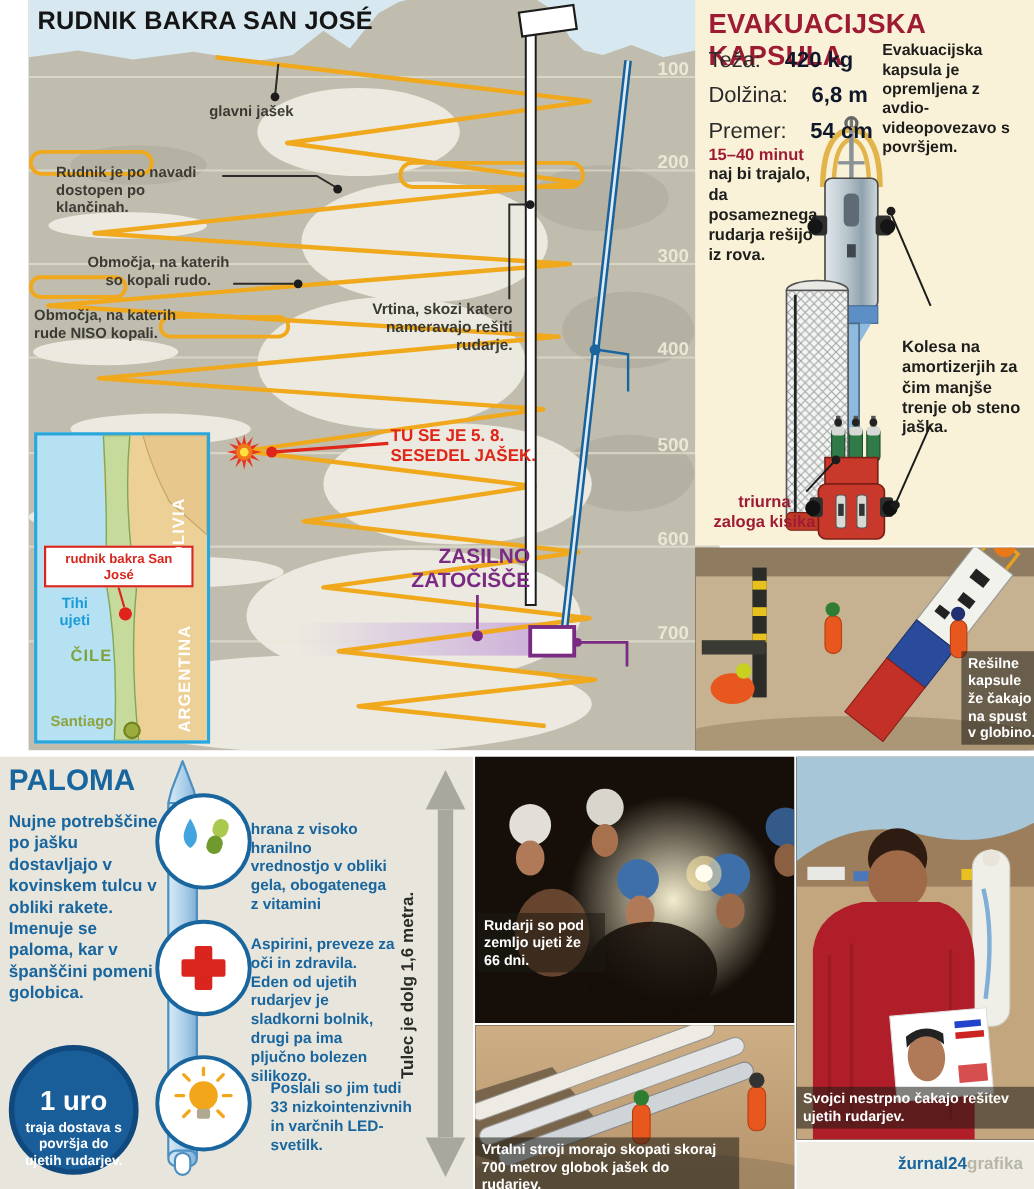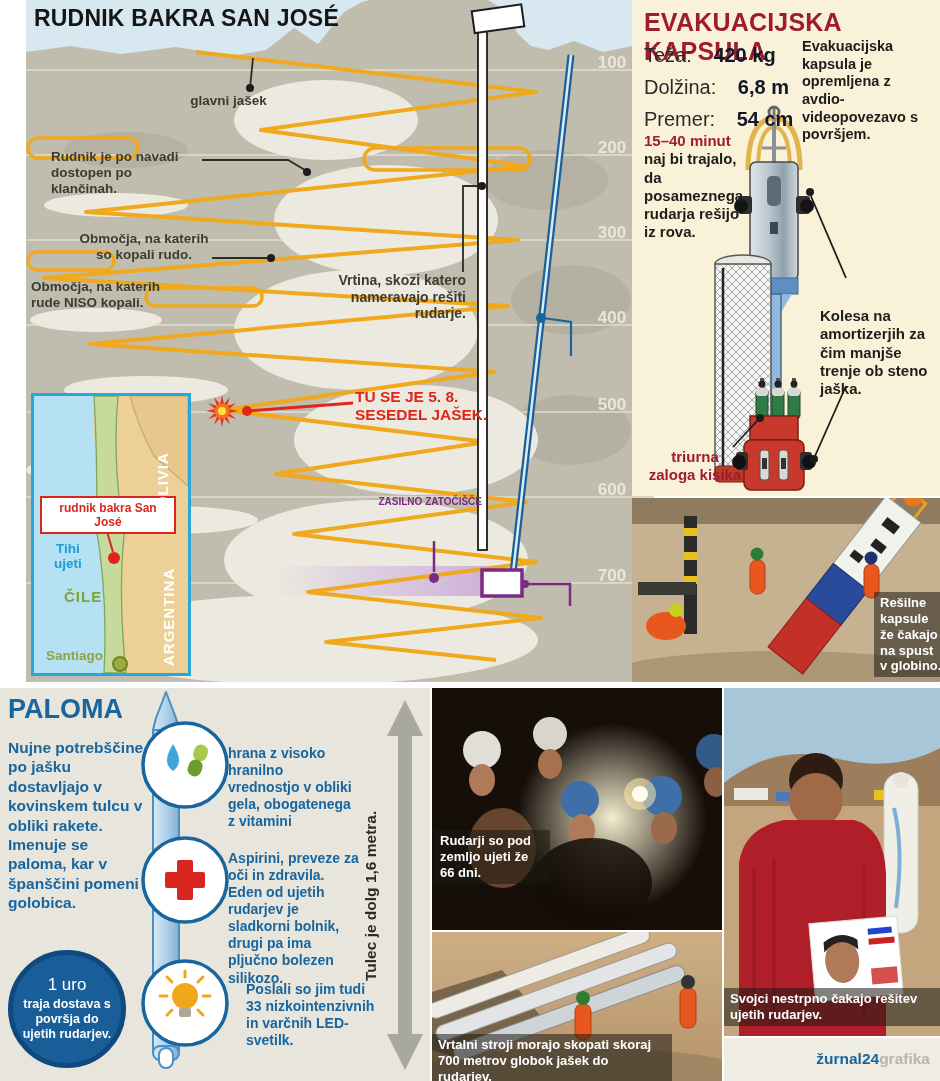--- a/index.html
+++ b/index.html
@@ -137,21 +137,21 @@
     <div class="depth" style="top:395px;">500 m</div>
     <div class="depth" style="top:480px;">600 m</div>
     <div class="depth" style="top:566px;">700 m</div>
 
     <div class="lbl" style="left:150px;top:93px;width:105px;text-align:center;">glavni jašek</div>
     <div class="lbl" style="left:25px;top:149px;width:148px;text-align:left;">Rudnik je po navadi dostopen po klančinah.</div>
     <div class="lbl" style="left:52px;top:231px;width:132px;text-align:center;">Območja, na katerih so kopali rudo.</div>
     <div class="lbl" style="left:5px;top:279px;width:138px;">Območja, na katerih rude NISO kopali.</div>
     <div class="lbl" style="left:312px;top:272px;width:128px;text-align:right;font-size:14px;">Vrtina, skozi katero nameravajo rešiti rudarje.</div>
     <div class="lbl red-t" style="left:329px;top:388px;width:140px;font-size:15.5px;line-height:1.15;">TU SE JE 5. 8. SESEDEL JAŠEK.</div>
-    <div class="lbl purple-t" style="left:340px;top:496px;width:116px;text-align:right;font-size:10px;">ZASILNO ZATOČIŠČE</div>
+    <div class="lbl purple-t" style="left:340px;top:496px;width:116px;text-align:right;font-size:19px;">ZASILNO ZATOČIŠČE</div>
 
     <div id="map">
       <svg width="154" height="277" viewBox="0 0 154 277" class="abs" style="left:0;top:0">
         <rect x="0" y="0" width="154" height="277" fill="#B5E1F2"></rect>
         <path d="M60,0 L154,0 L154,277 L80,277 Q64,210 74,150 Q58,70 60,0 Z" fill="#EDD096"></path>
         <path d="M96,0 L154,0 L154,90 L120,60 Q104,30 96,0 Z" fill="#E8C78C" stroke="#C8A86A" stroke-width="1.2"></path>
         <path d="M60,0 Q64,70 62,130 Q74,200 70,277 L92,277 Q84,200 90,140 Q78,64 84,0 Z" fill="#C6DA9C" stroke="#7FA85A" stroke-width="1.3"></path>
         <line x1="72" y1="132" x2="79" y2="156" stroke="#D8281E" stroke-width="2"></line>
         <circle cx="80" cy="162" r="6" fill="#E0241B"></circle>
         <circle cx="86" cy="268" r="7" fill="#9AAD3E" stroke="#73831E" stroke-width="2"></circle>
@@ -343,21 +343,21 @@
           <line x1="203" y1="308" x2="210" y2="308"></line>
           <line x1="198" y1="322" x2="203" y2="327"></line>
         </g>
         <rect x="179" y="320" width="12" height="9" rx="2" fill="#B0A890"></rect>
       </g>
     </svg>
 
     <div class="abs blue-t" style="left:8px;top:6px;font-weight:700;font-size:27px;">PALOMA</div>
     <div class="abs blue-t" style="left:8px;top:50px;width:142px;font-weight:700;font-size:15.5px;line-height:1.25;">Nujne potrebščine po jašku dostavljajo v kovinskem tulcu v obliki rakete. Imenuje se paloma, kar v španščini pomeni golobica.</div>
     <div id="badge">
-      <div style="font-size:17px;font-weight:400;margin-top:20px;">1 uro</div>
+      <div style="font-size:25px;font-weight:700;margin-top:32px;">1 uro</div>
       <div style="font-size:12.5px;font-weight:700;width:98px;margin:2px auto 0;line-height:1.2;">traja dostava s površja do ujetih rudarjev.</div>
     </div>
     <div class="paloma-item" style="left:228px;top:57px;width:130px;">hrana z visoko hranilno vrednostjo v obliki gela, obogatenega z vitamini</div>
     <div class="paloma-item" style="left:228px;top:162px;width:134px;">Aspirini, preveze za oči in zdravila. Eden od ujetih rudarjev je sladkorni bolnik, drugi pa ima pljučno bolezen silikozo.</div>
     <div class="paloma-item" style="left:228px;top:293px;width:138px;margin-left:18px;">Poslali so jim tudi 33 nizkointenzivnih in varčnih LED-svetilk.</div>
     <div class="abs vtext" style="left:362px;top:90px;height:235px;width:22px;font-weight:700;font-size:15.5px;color:#2B2B28;text-align:center;">Tulec je dolg 1,6 metra.</div>
   </div>
 
   <div class="photo" style="left:432px;top:688px;width:290px;height:242px;">
     <svg width="290" height="242" viewBox="0 0 290 242">

